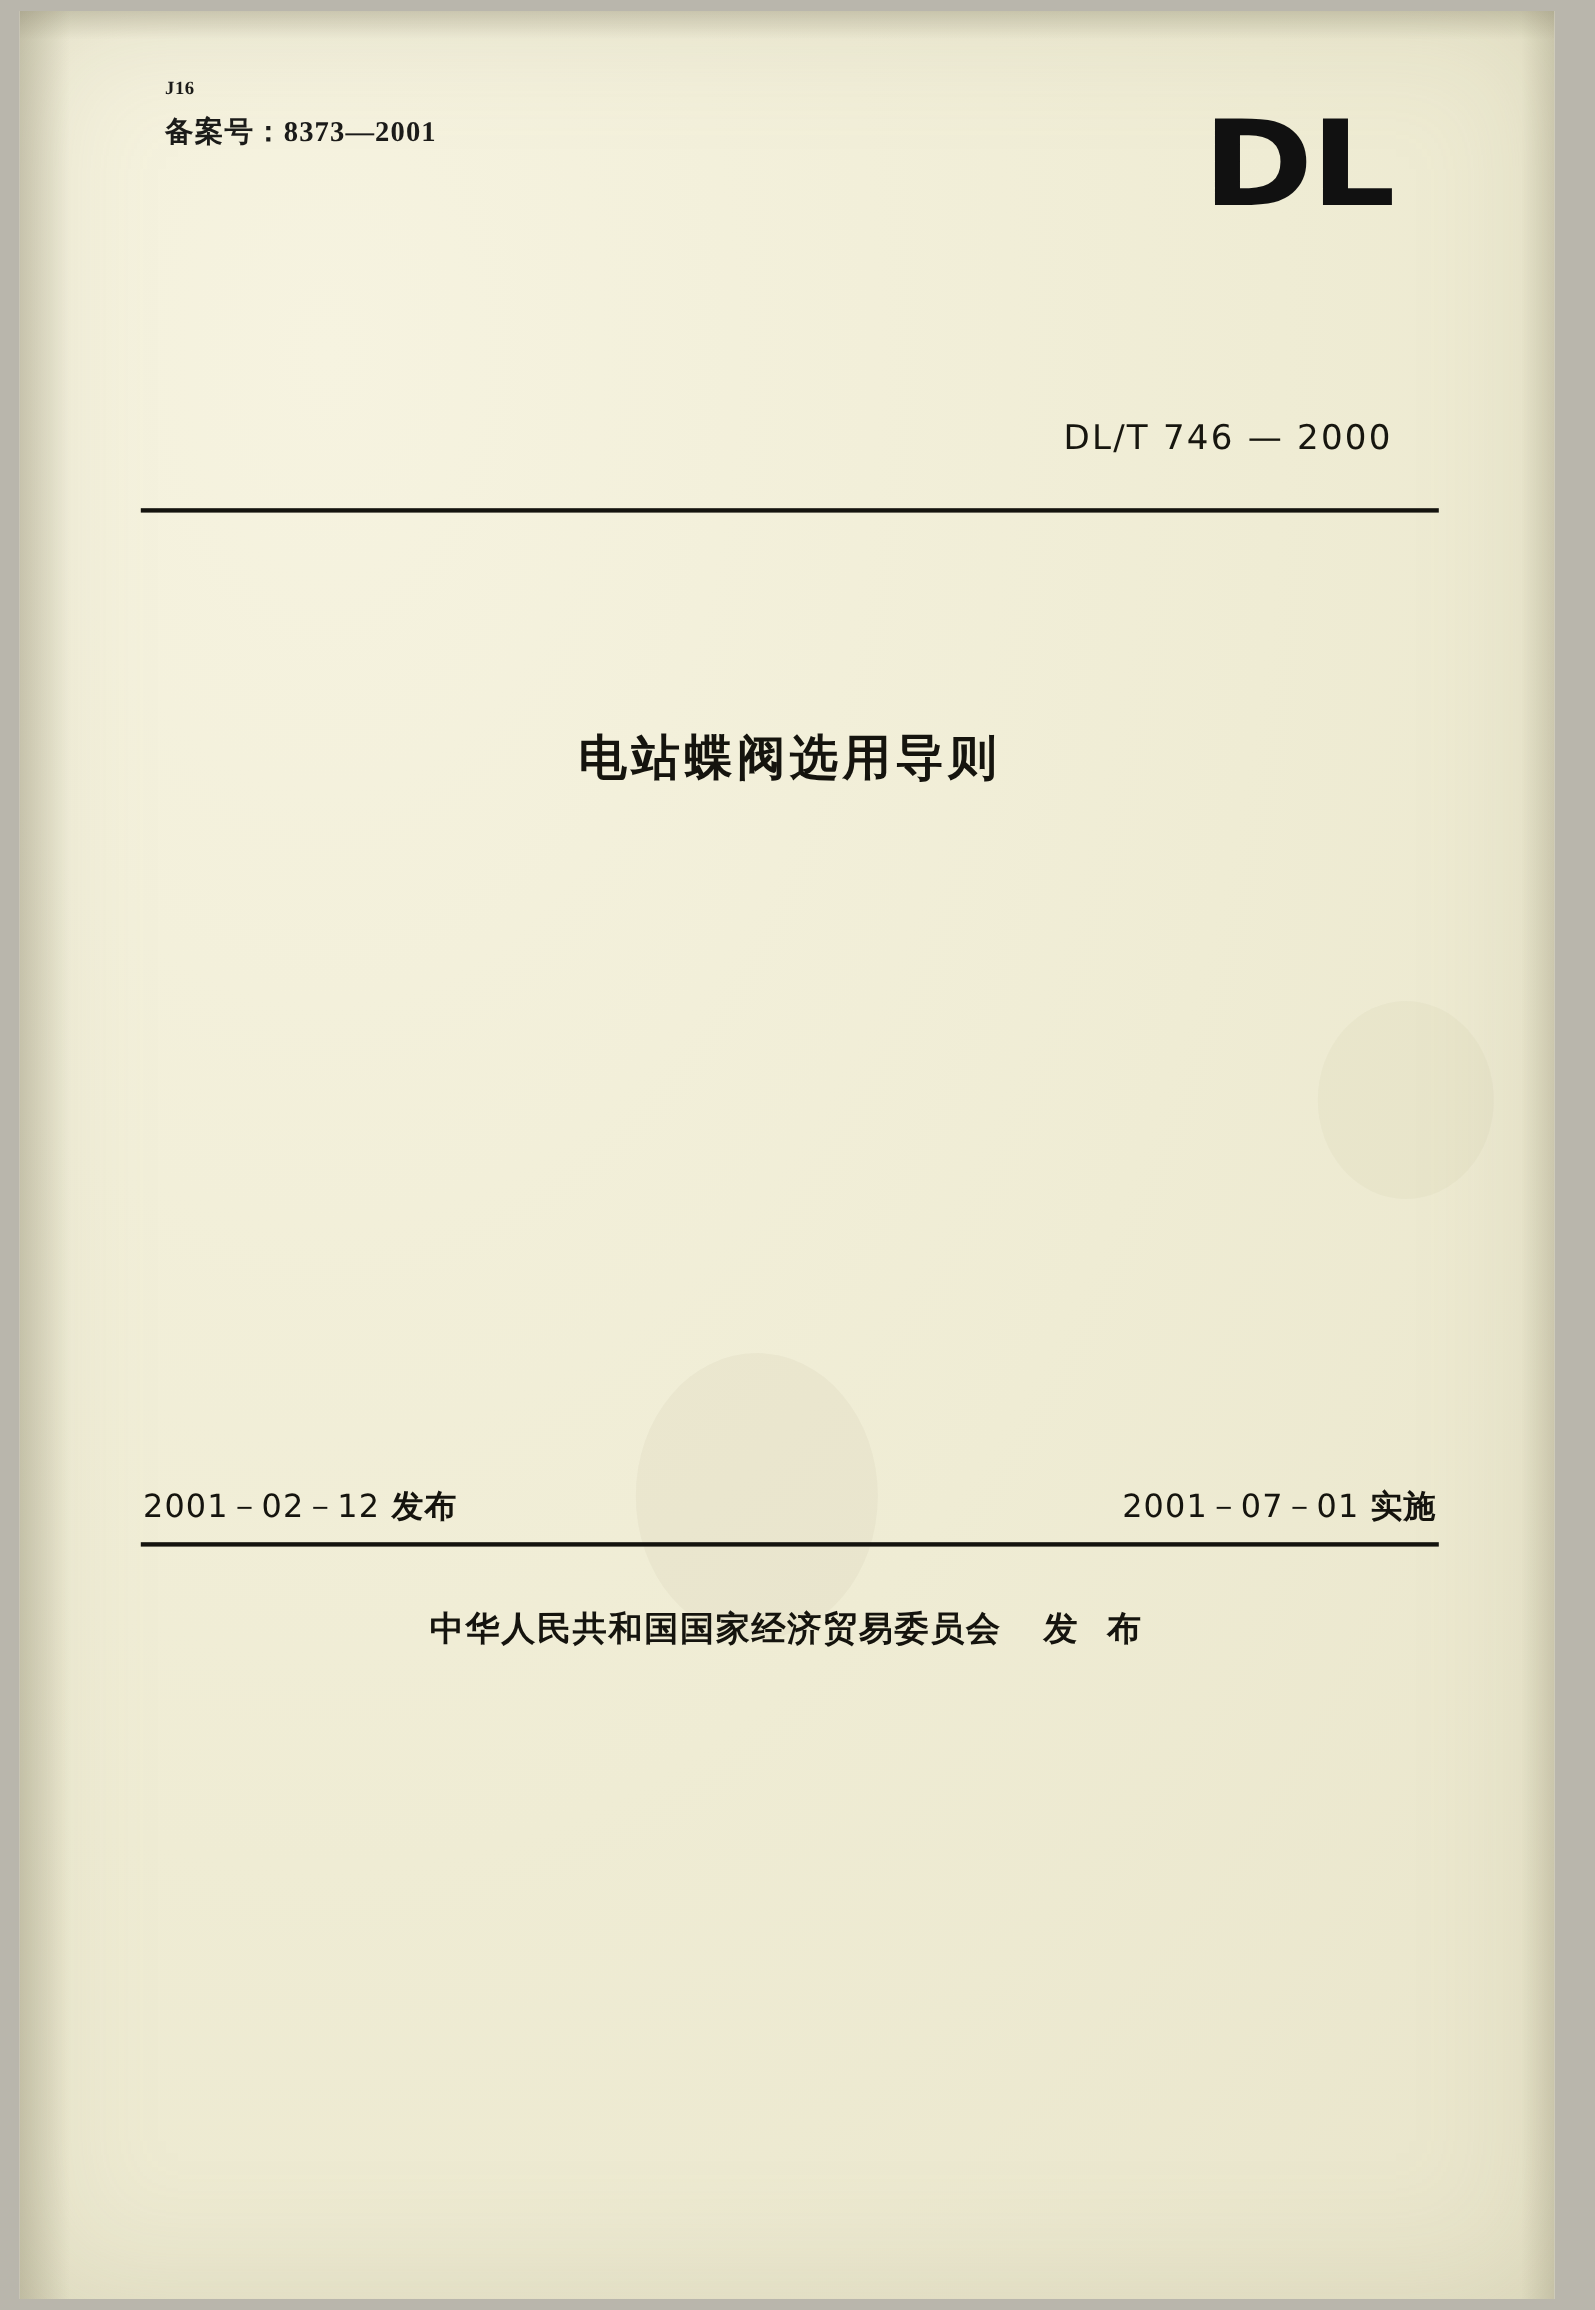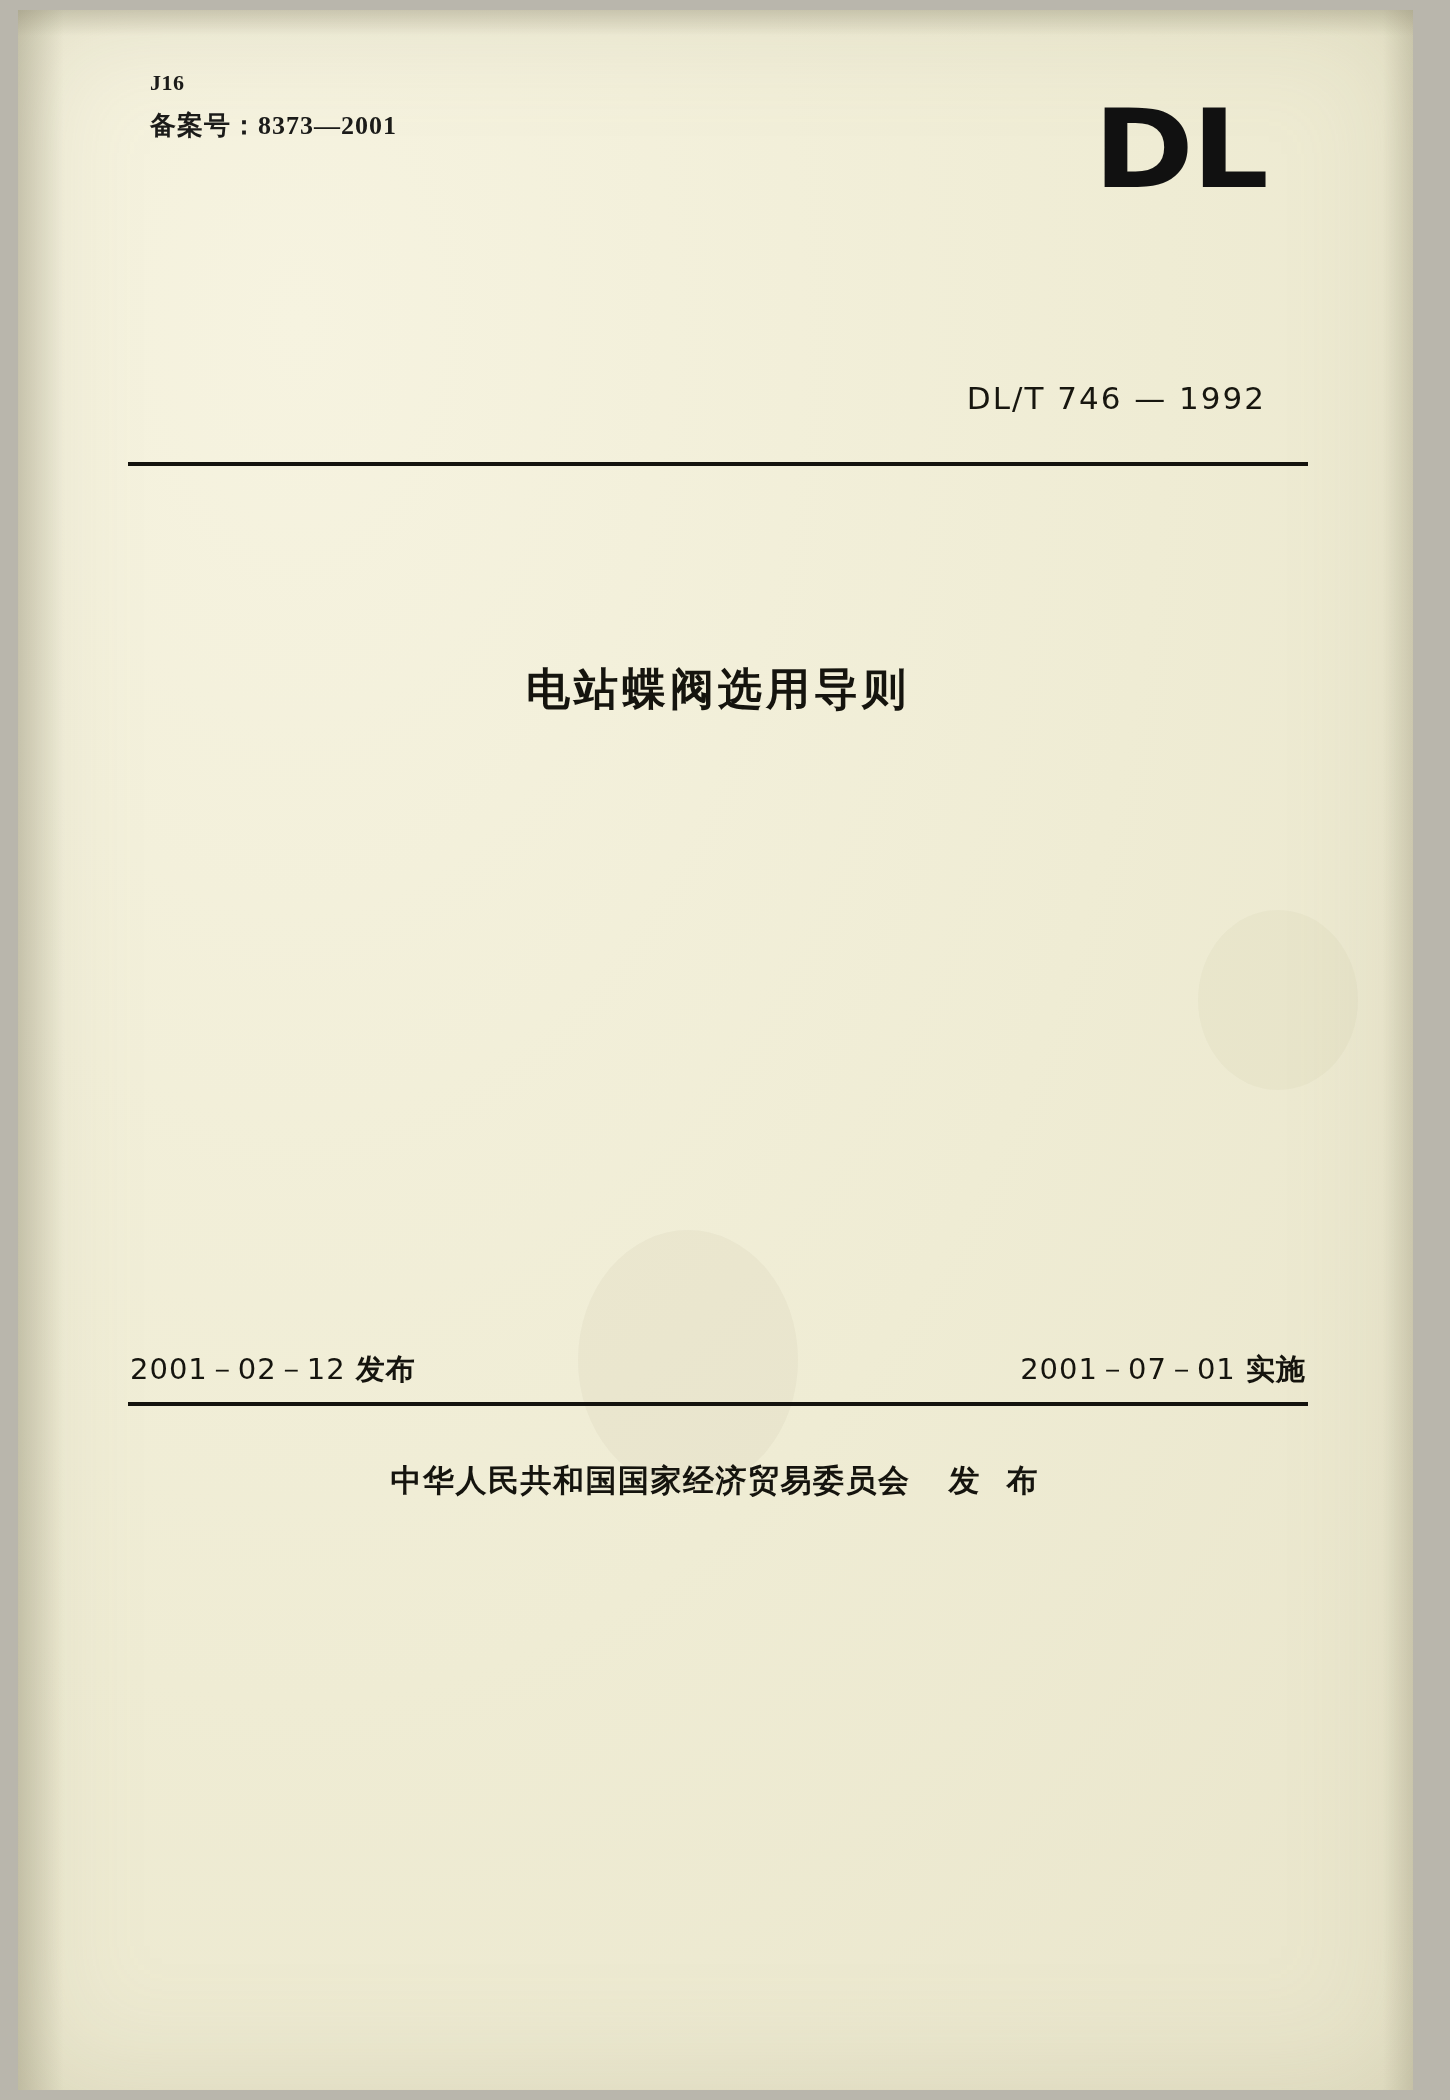--- a/index.html
+++ b/index.html
@@ -59,21 +59,21 @@
   }
 
   .code-block {
     position: absolute;
     left: 22px;
     top: 20px;
     font-family: "Liberation Serif", serif;
     color: #1b1b19;
   }
   .code-j {
-    font-size: 22px;
+    font-size: 17px;
     font-weight: bold;
     letter-spacing: 0.5px;
   }
   .code-filing {
     font-size: 26px;
     font-weight: bold;
     margin-top: 12px;
     letter-spacing: 1px;
   }
 
@@ -227,21 +227,21 @@
   <div class="content">
 
     <div class="code-block">
       <div class="code-j">J16</div>
       <div class="code-filing">备案号：8373—2001</div>
     </div>
 
     <div class="dl-logo">DL</div>
 
 
-    <div class="std-number">DL/T 746 — 1992</div>
+    <div class="std-number">DL/T 746 — 2000</div>
 
     <div class="rule-top"></div>
 
     <div class="doc-title-cn">电站蝶阀选用导则</div>
 
     <div class="dates">
       <div class="date-left">
         <span>2001－02－12</span>
         <span class="date-cn">发布</span>
       </div>

